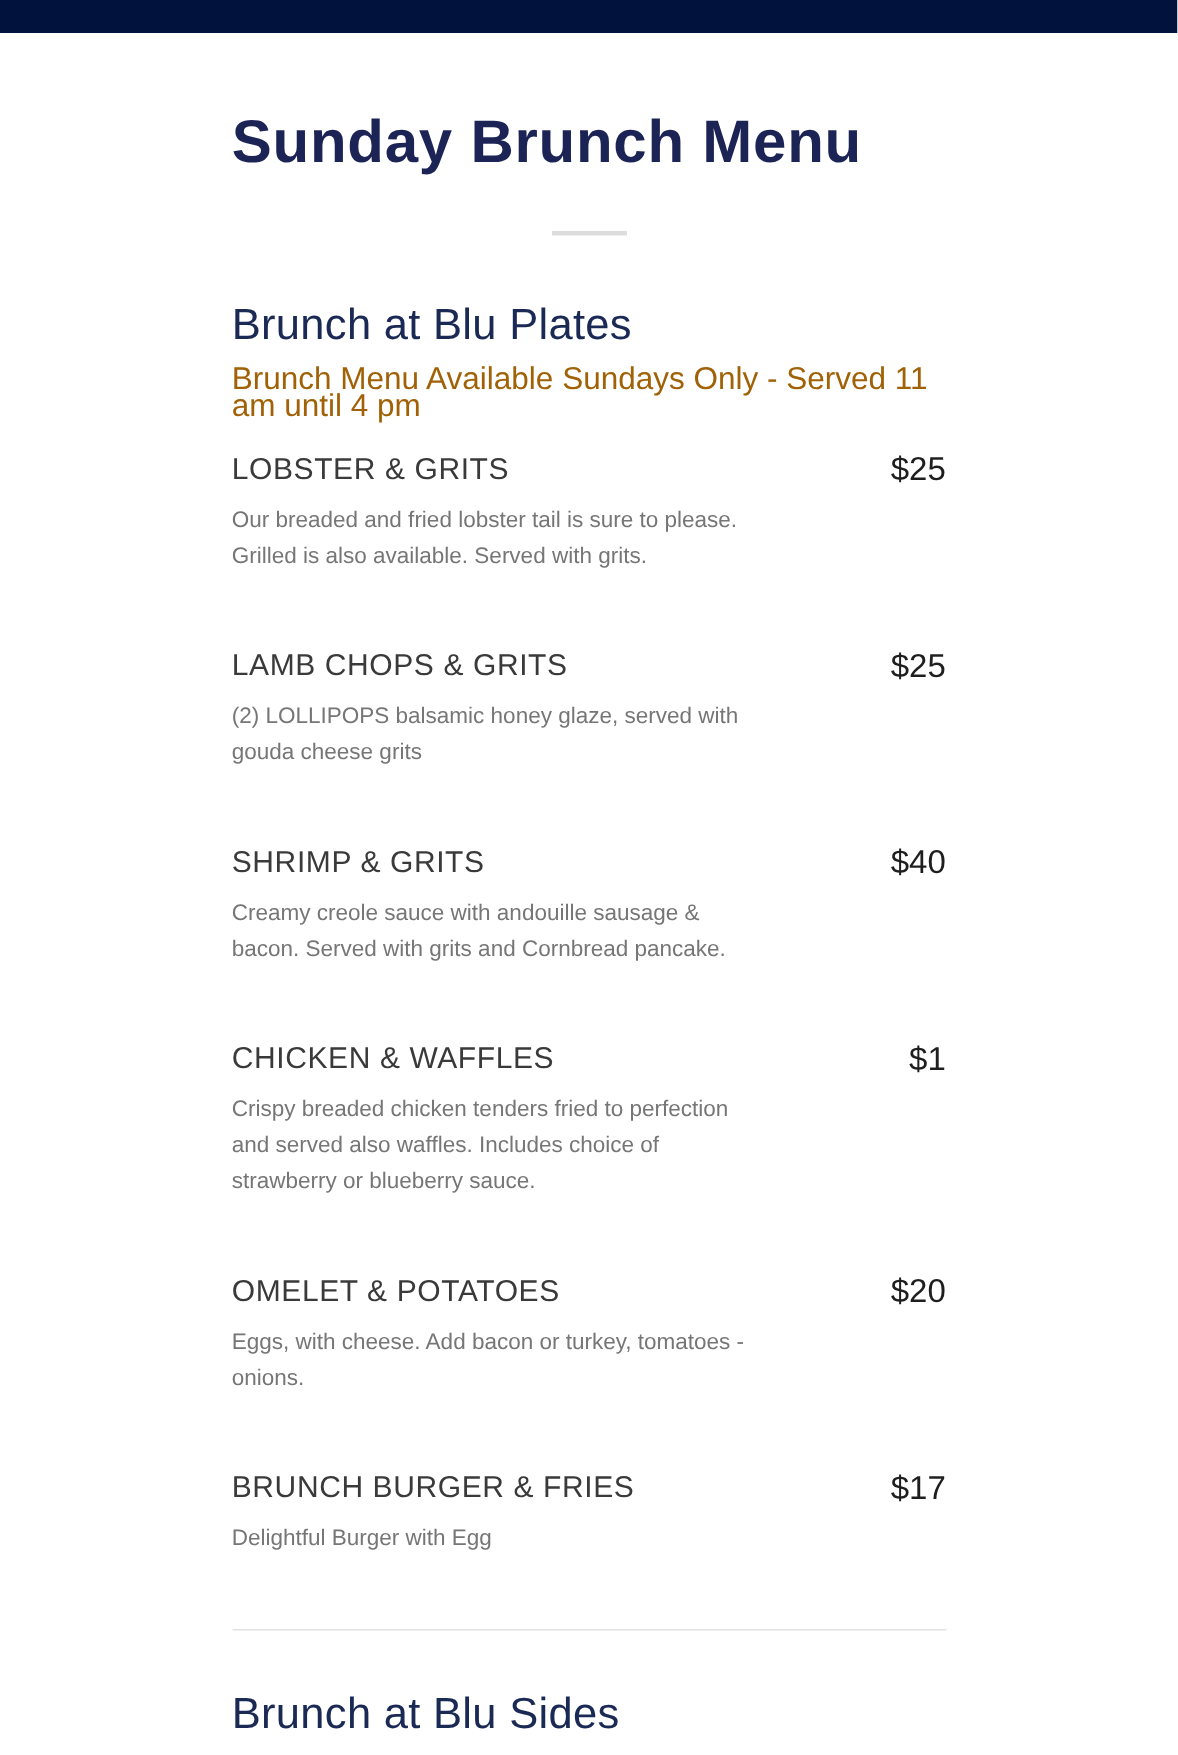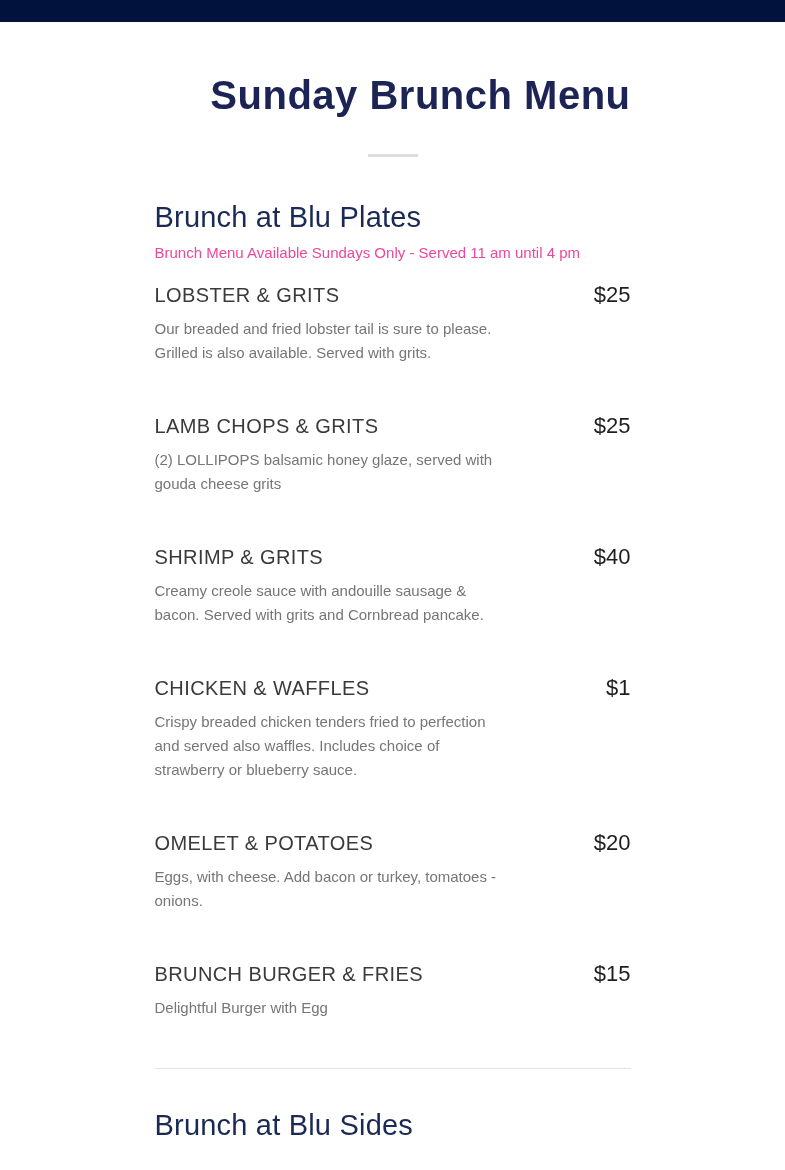--- a/index.html
+++ b/index.html
@@ -18,21 +18,21 @@
     width: 100%;
     height: 22px;
     background: #01123d;
   }
   .container {
     width: 476px;
     margin: 0 auto;
   }
   .page-title {
     margin: 50px 0 0 0;
-    text-align: right;
+    text-align: left;
     font-size: 40px;
     line-height: 46px;
     font-weight: 700;
     letter-spacing: 0.5px;
     color: #1c2456;
   }
   .title-divider {
     width: 50px;
     height: 3px;
     background: #dddddd;
@@ -40,23 +40,23 @@
   }
   .section-title {
     font-size: 29px;
     line-height: 33px;
     font-weight: 500;
     color: #1b2a55;
     margin: 44px 0 0 0;
     letter-spacing: 0.2px;
   }
   .section-subtitle {
-    font-size: 15px;
+    font-size: 21px;
     line-height: 18px;
-    color: #ec4899;
+    color: #a16207;
     margin: 10px 0 0 0;
   }
   .menu-items {
     margin-top: 20px;
   }
   .menu-item {
     margin-bottom: 48px;
   }
   .item-head {
     display: flex;
@@ -144,21 +144,21 @@
         <div class="item-head">
           <span class="item-name">OMELET &amp; POTATOES</span>
           <span class="item-price">$20</span>
         </div>
         <p class="item-desc">Eggs, with cheese. Add bacon or turkey, tomatoes - onions.</p>
       </div>
 
       <div class="menu-item">
         <div class="item-head">
           <span class="item-name">BRUNCH BURGER &amp; FRIES</span>
-          <span class="item-price">$15</span>
+          <span class="item-price">$17</span>
         </div>
         <p class="item-desc">Delightful Burger with Egg</p>
       </div>
 
     </div>
   </section>
 
   <hr class="section-divider">
 
   <section>

